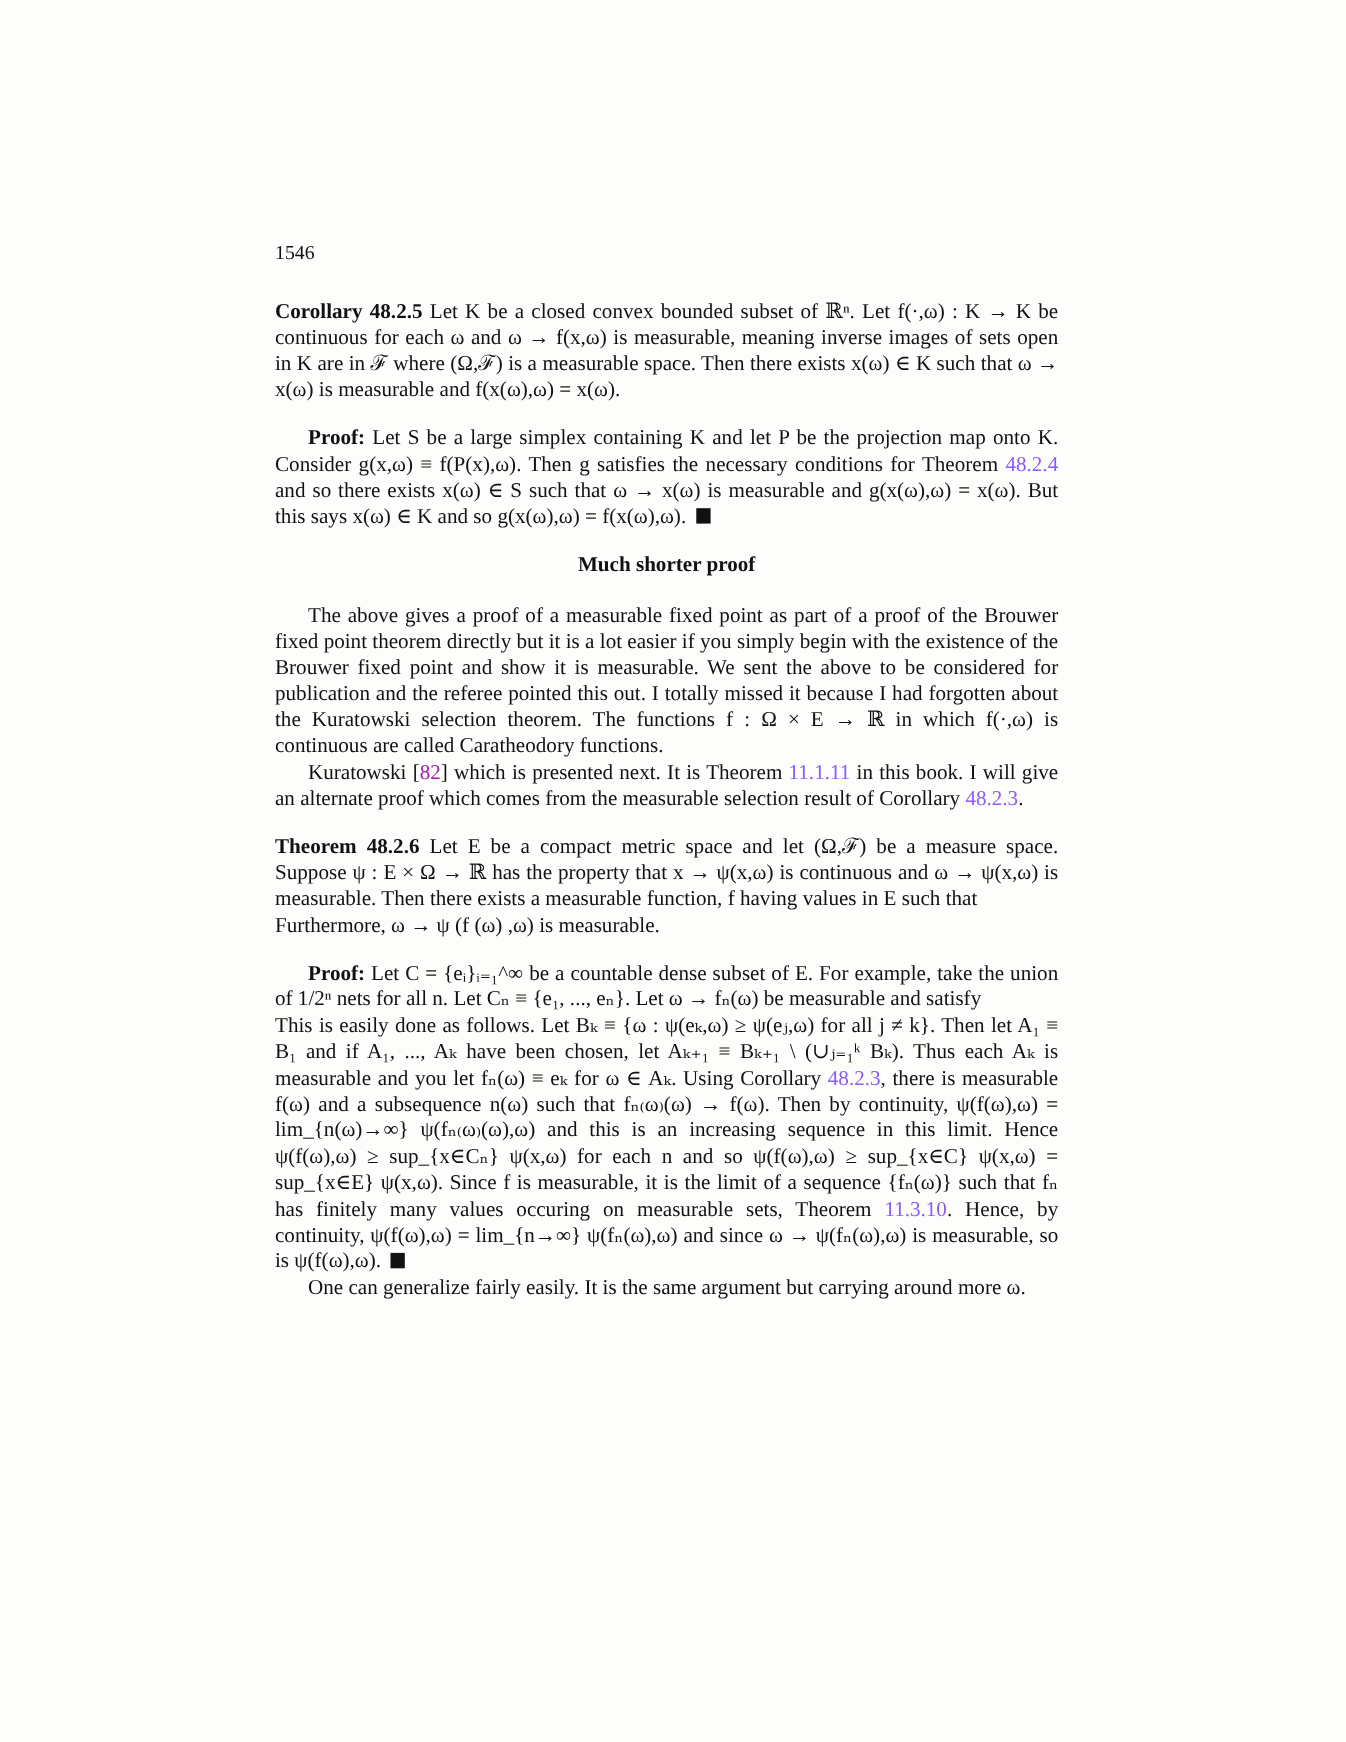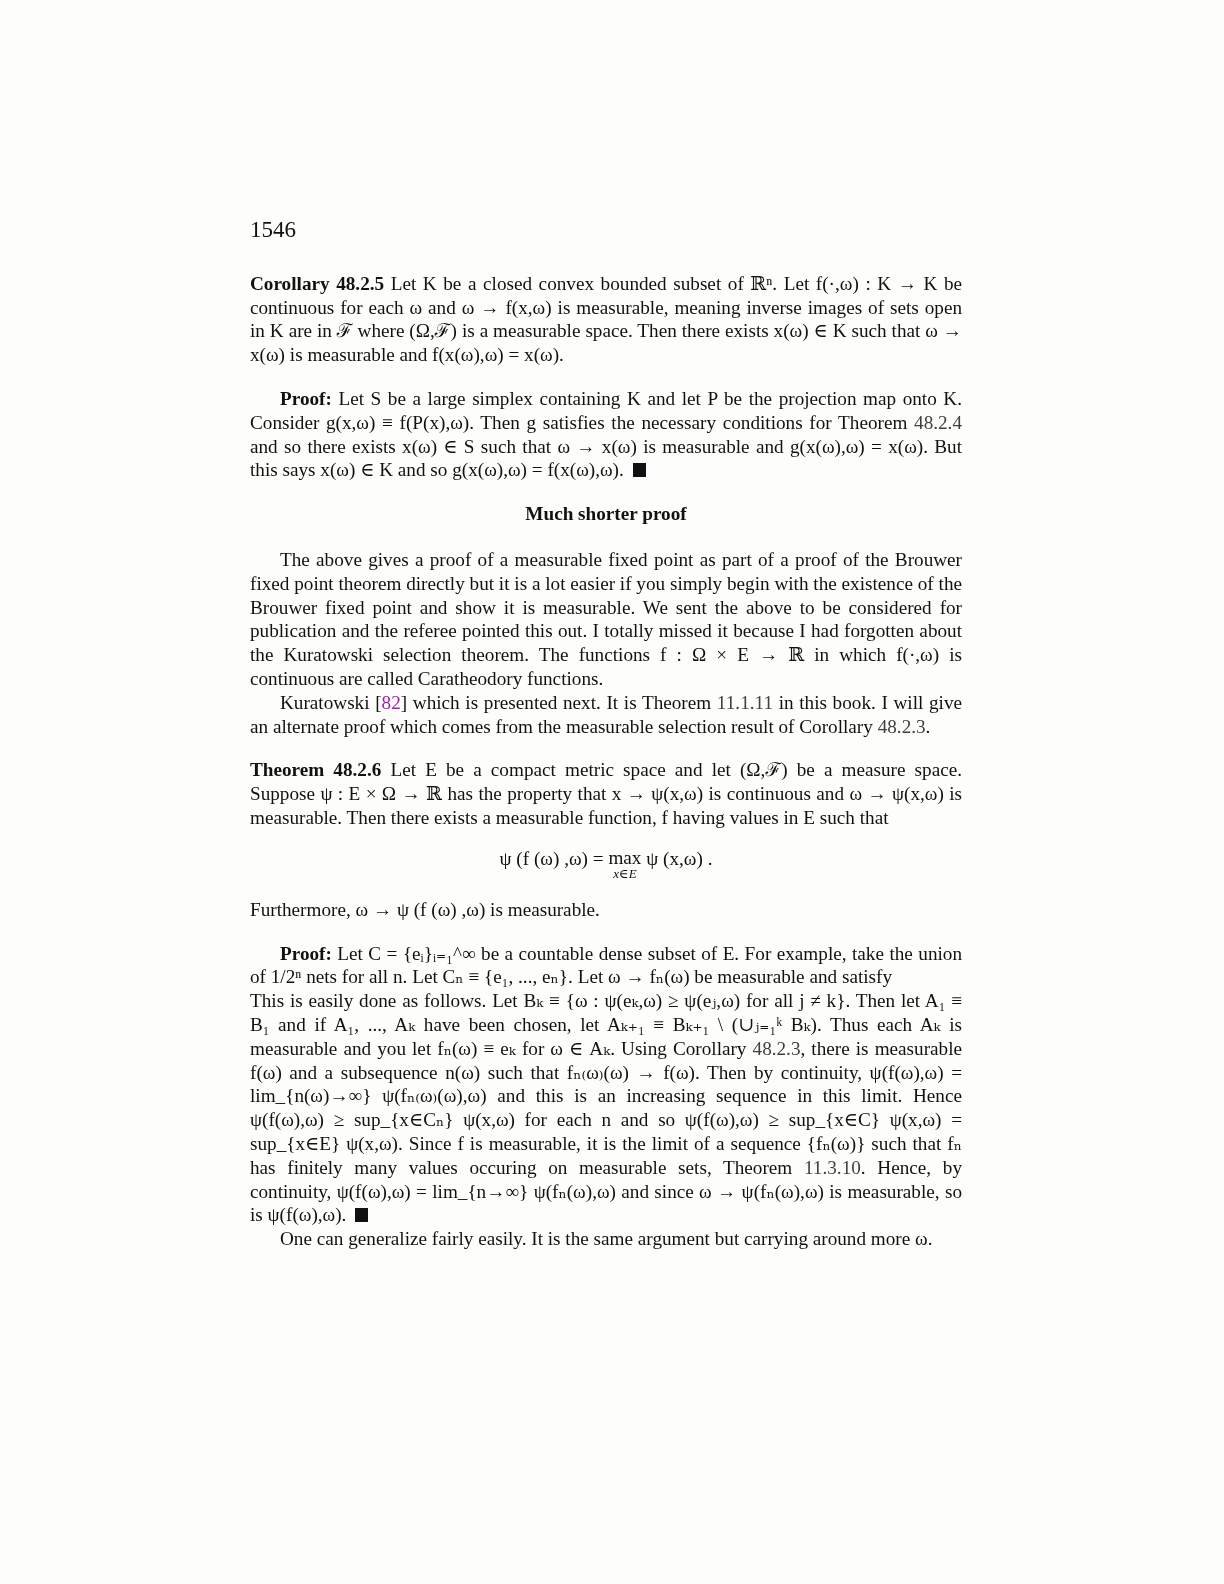--- a/index.html
+++ b/index.html
@@ -1,26 +1,26 @@
 <!DOCTYPE html>
 <html><head>
 <meta charset="utf-8">
 <style>
   html, body { margin: 0; padding: 0; background: #fdfdfb; }
   body { width: 1224px; height: 1584px; position: relative; overflow: hidden;
          font-family: "Liberation Serif", "DejaVu Serif", serif; color: #111; }
   .page { position: absolute; left: 250px; top: 218px; width: 712px; font-size: 19.2px; line-height: 23.8px; }
-  .running-head { display: flex; justify-content: space-between; font-size: 23px; margin-bottom: 30px; }
+  .running-head { display: flex; justify-content: space-between; font-size: 18px; margin-bottom: 30px; }
   .running-head .chap { margin-right: 0; }
   p { margin: 0; text-align: justify; }
   .indent { text-indent: 30px; }
   .block { margin-bottom: 20px; }
   .it { }
   b, .bf { font-weight: bold; }
-  .link { color: #404040; font-family: Liberation Serif, serif; }
+  .link { color: #8b5cf6; font-family: Liberation Serif, serif; }
   .cite { color: #a21caf; }
   .heading { text-align: center; font-weight: bold; margin: 20px 0 22px 0; }
   .display { text-align: center; margin: 18px 0 18px 0; line-height: 22px; }
   .under { display: inline-flex; flex-direction: column; align-items: center; vertical-align: top; line-height: 20px; }
   .under .lim { font-size: 13px; font-style: italic; line-height: 12px; }
   .qed { display: inline-block; width: 13px; height: 14px; background: #111; vertical-align: -1px; margin-left: 4px; }
 </style>
 </head>
 <body>
 
@@ -47,28 +47,20 @@
 
   <p class="indent block">
     <span>Kuratowski [</span><span class="cite">82</span><span>] which is presented next. It is Theorem </span><span class="link">11.1.11</span><span> in this book. I will give an alternate proof which comes from the measurable selection result of Corollary </span><span class="link">48.2.3</span><span>.</span>
   </p>
 
   <p>
     <b>Theorem 48.2.6</b>
     <span class="it">Let E be a compact metric space and let (Ω,ℱ) be a measure space. Suppose ψ : E × Ω → ℝ has the property that x → ψ(x,ω) is continuous and ω → ψ(x,ω) is measurable. Then there exists a measurable function, f having values in E such that</span>
   </p>
 
-  <div class="display">
-    <span>ψ (f (ω) ,ω) = </span>
-    <span class="under">
-        <span>max</span>
-        <span class="lim">x∈E</span>
-      </span>
-    <span>ψ (x,ω) .</span>
-  </div>
 
   <p class="it block">Furthermore, ω → ψ (f (ω) ,ω) is measurable.</p>
 
   <p class="indent">
     <b>Proof:</b>
     <span>Let C = {eᵢ}ᵢ₌₁^∞ be a countable dense subset of E. For example, take the union of 1/2ⁿ nets for all n. Let Cₙ ≡ {e₁, ..., eₙ}. Let ω → fₙ(ω) be measurable and satisfy</span>
   </p>
 
 
   <p>

